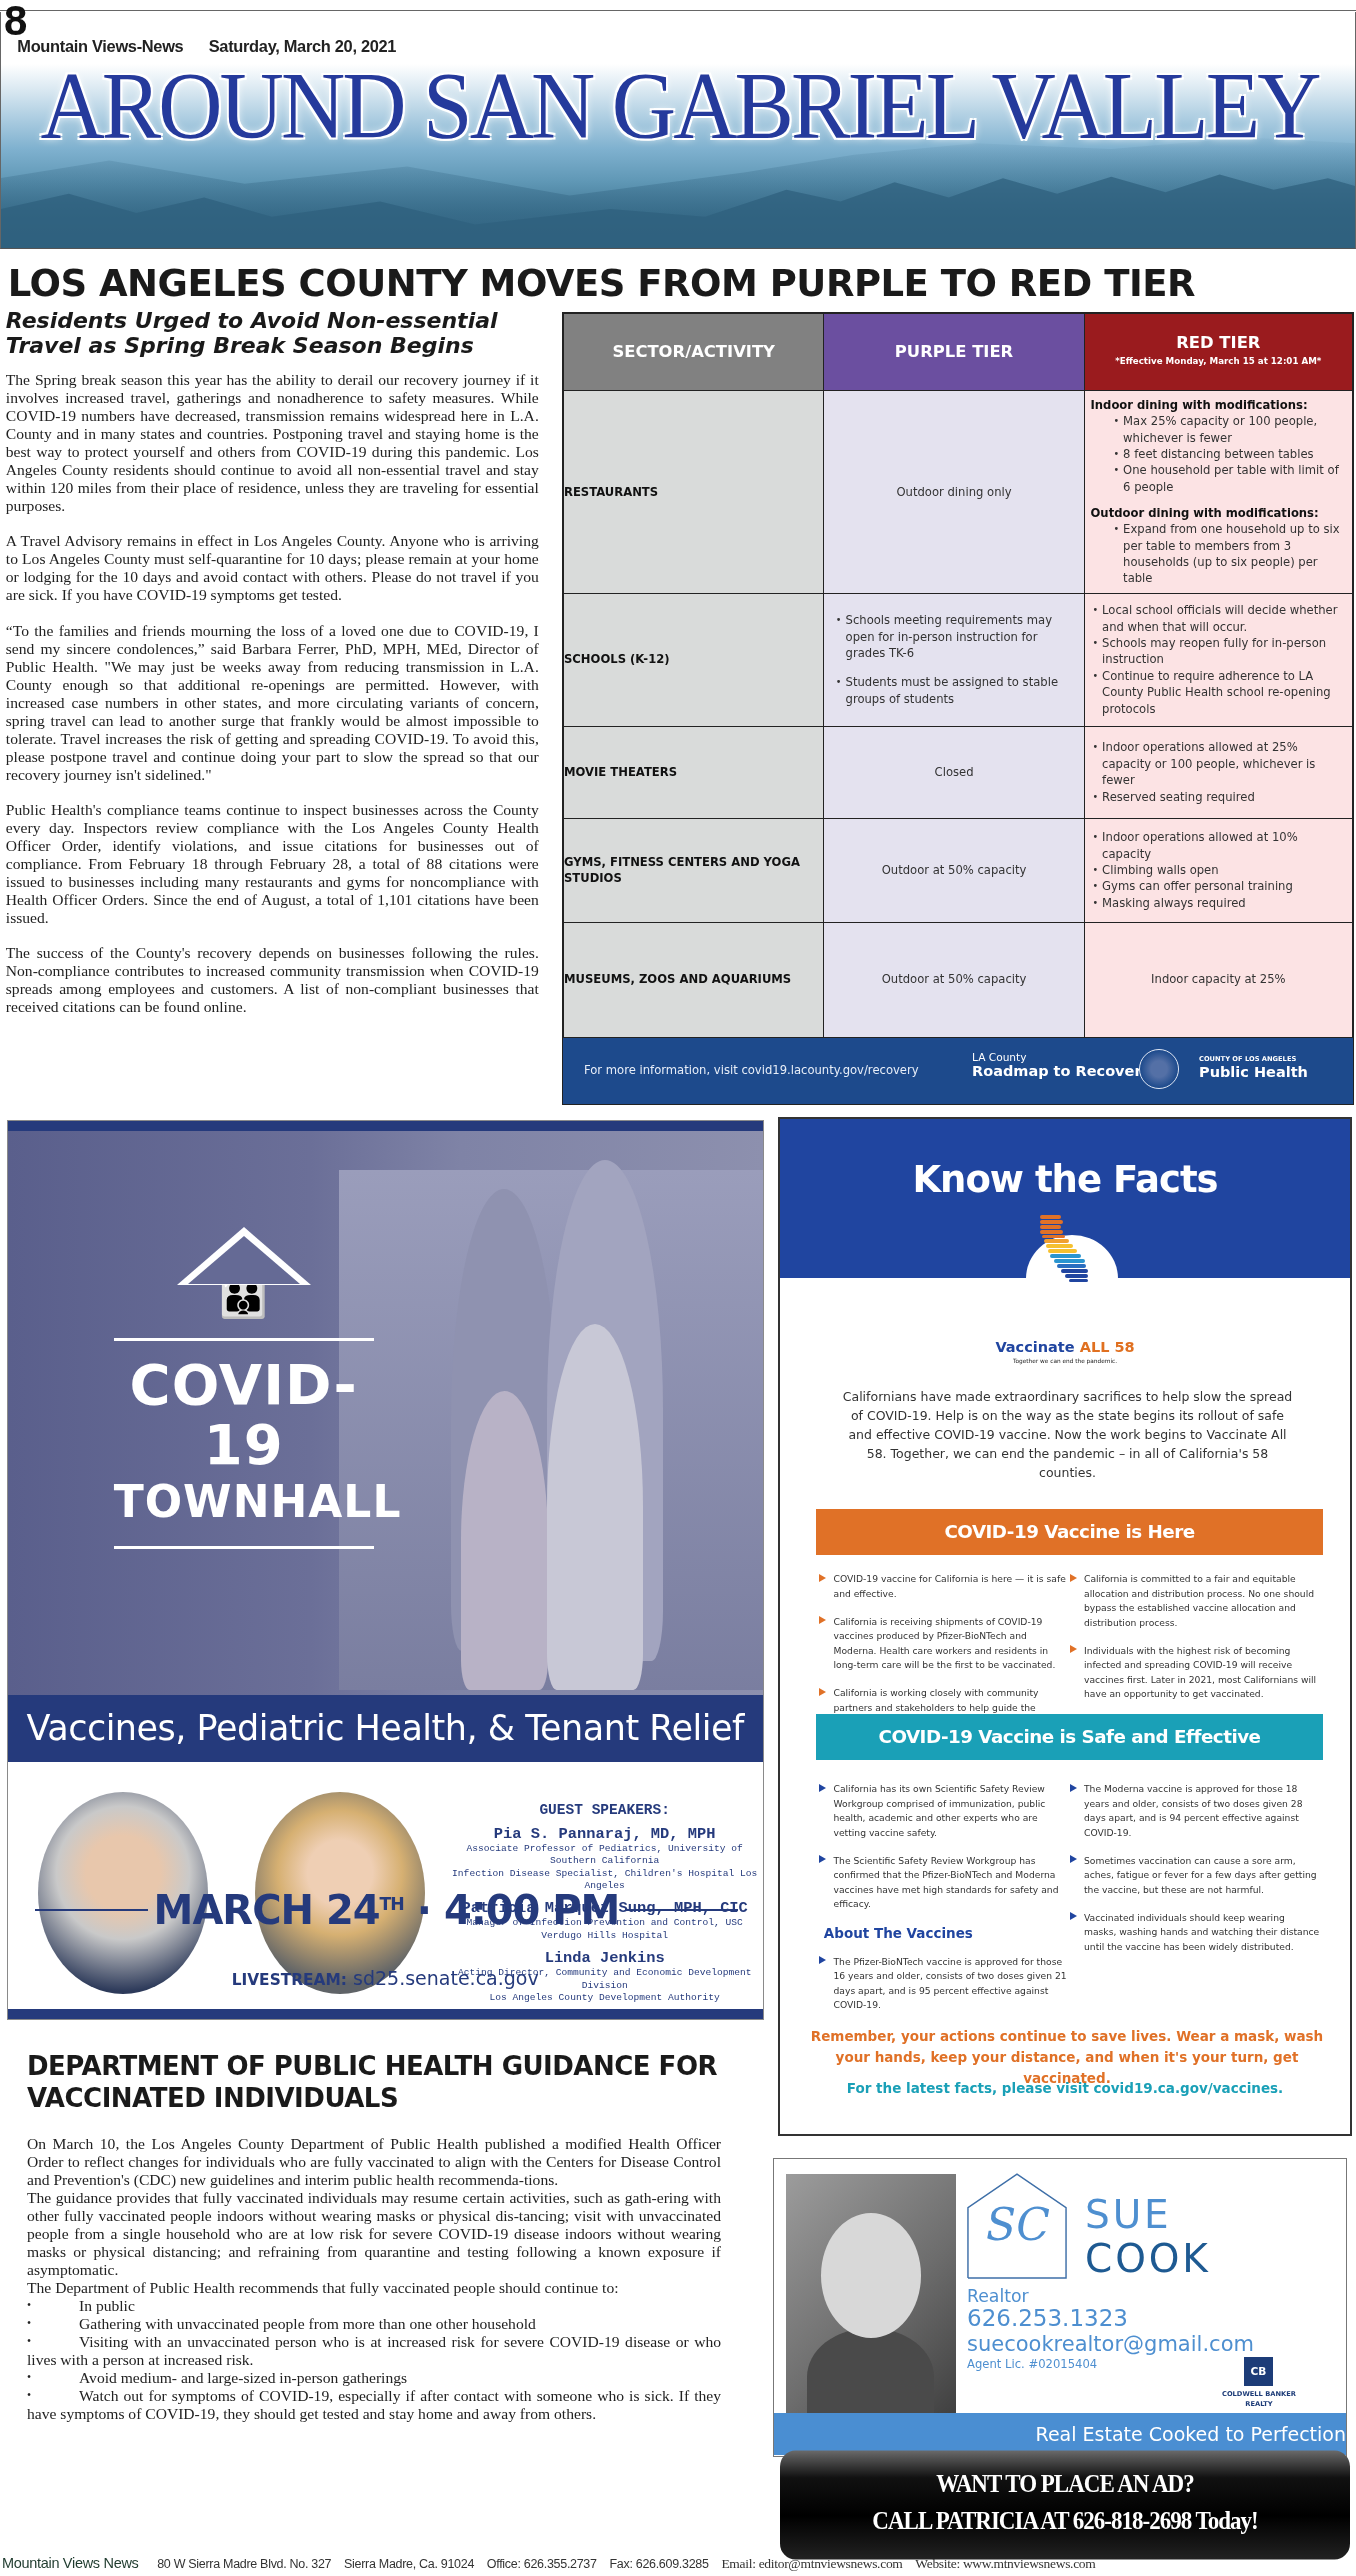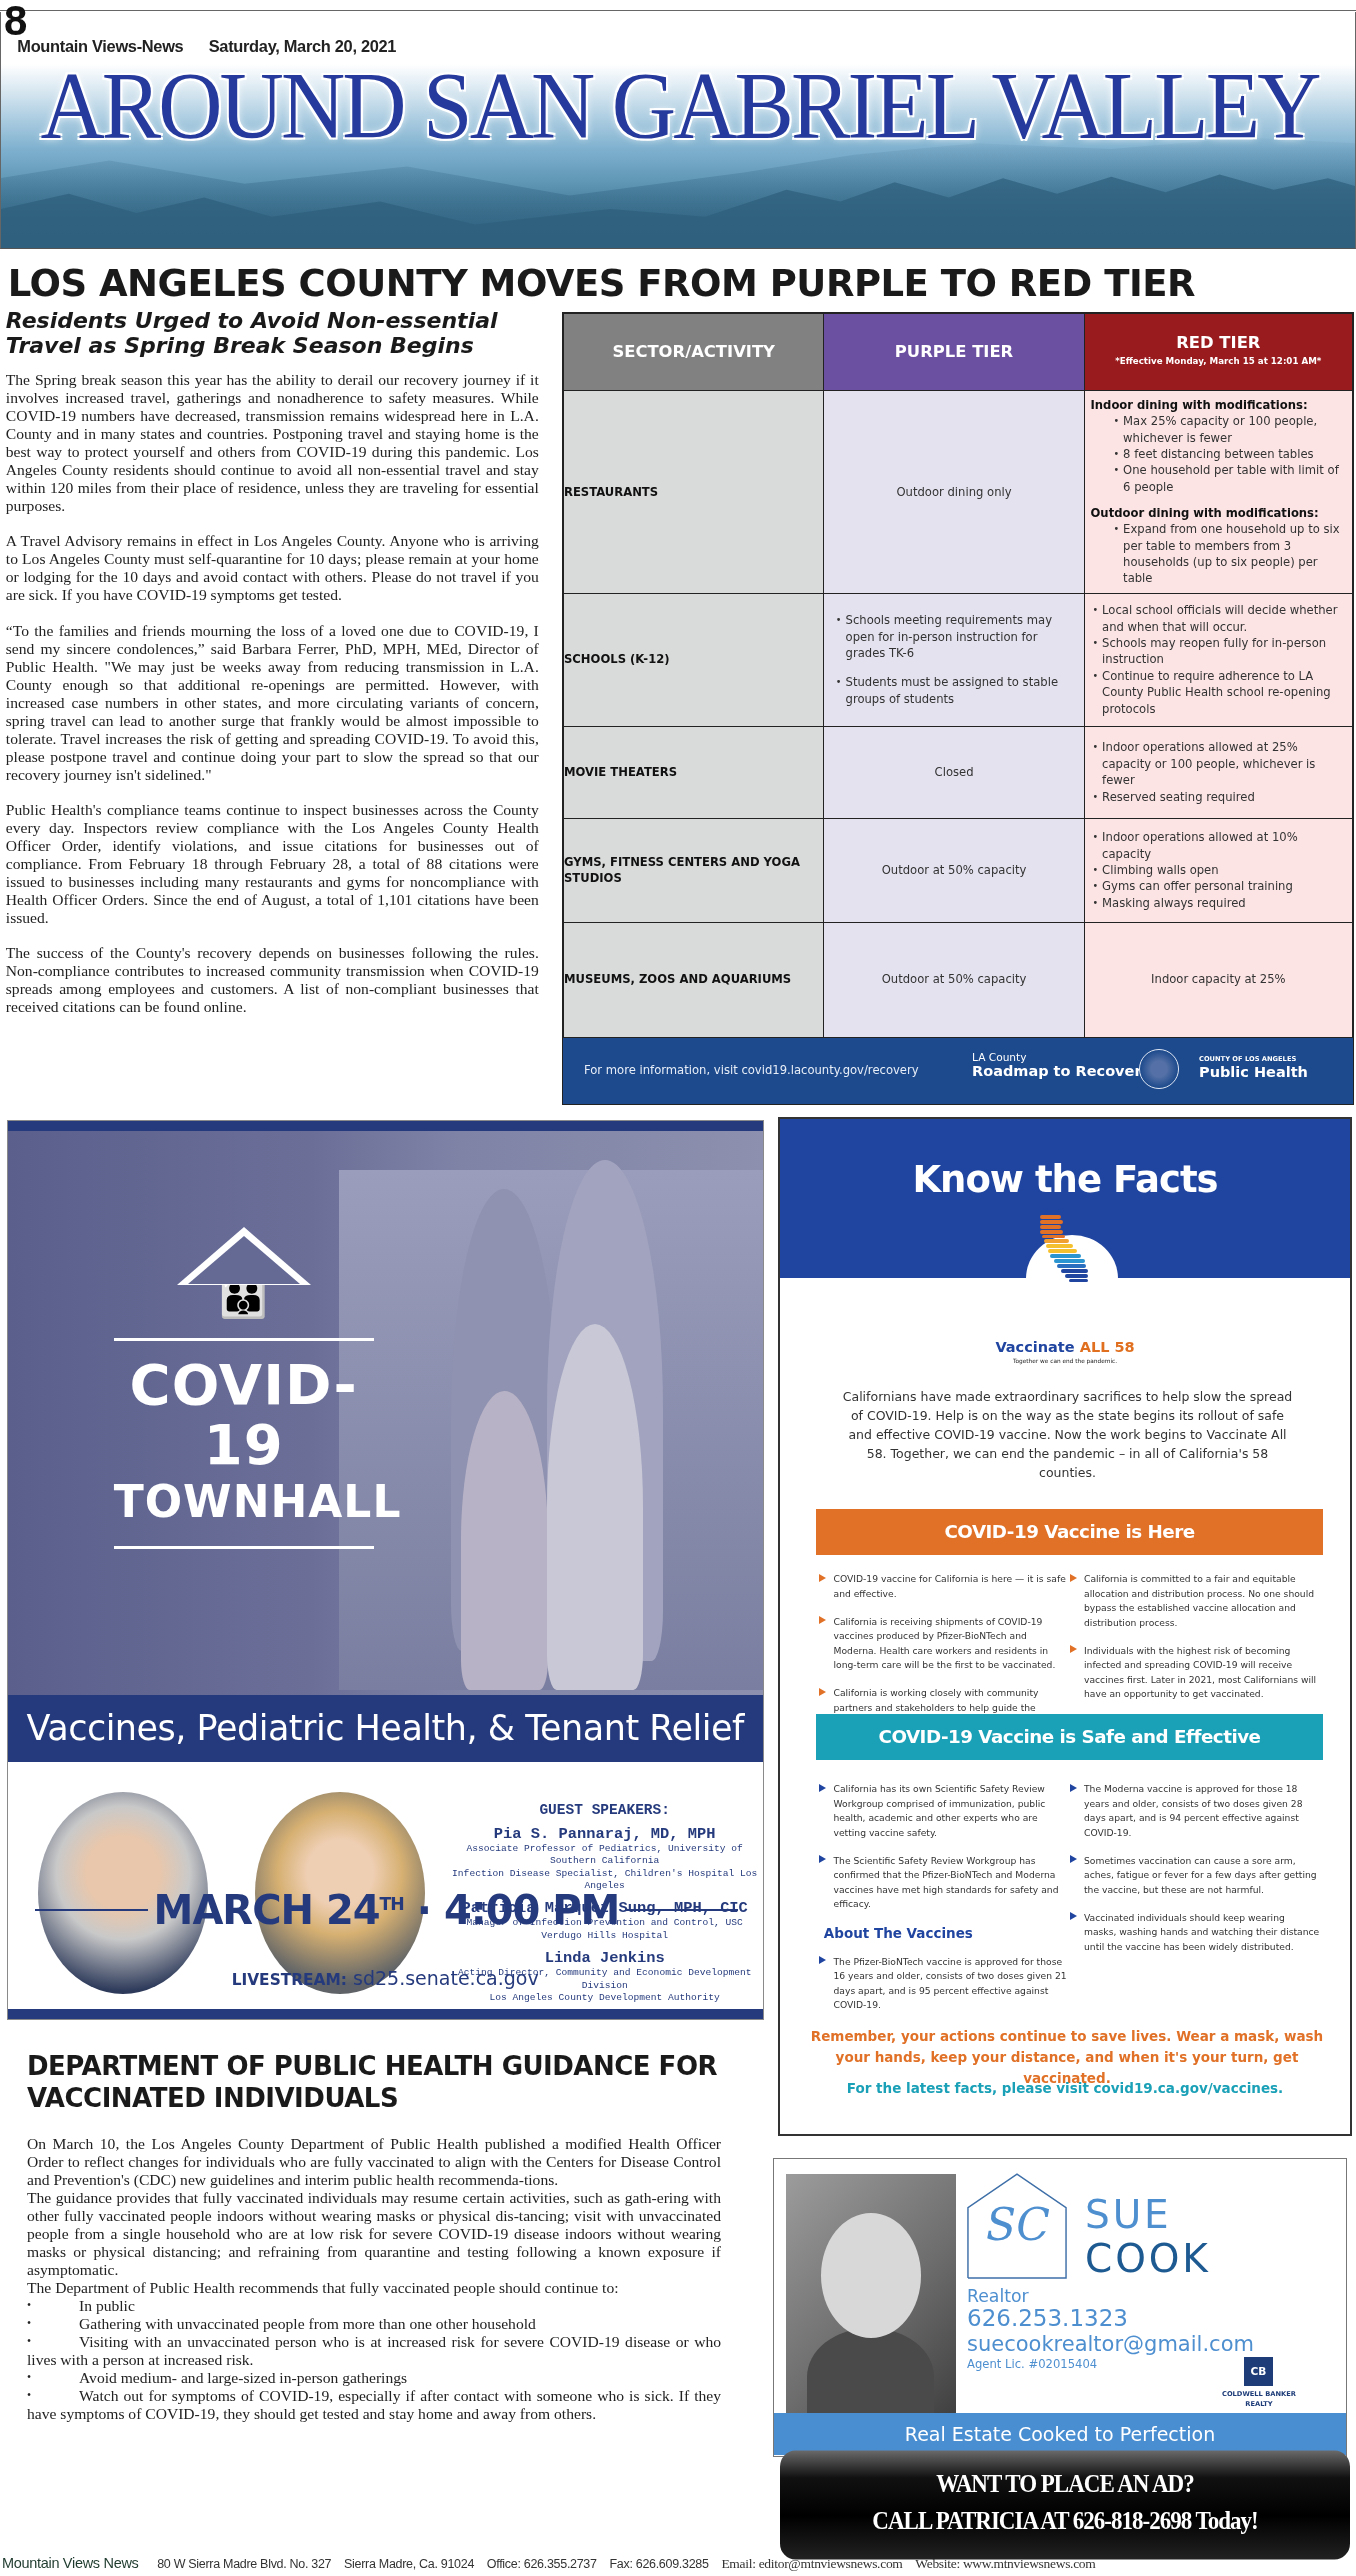--- a/index.html
+++ b/index.html
@@ -96,21 +96,21 @@
 .sc-house-outline{position:absolute;left:193px;top:13.5px;width:100px;height:106px}
 .sc-mono{position:absolute;left:212px;top:40px;font-family:"DejaVu Serif",serif;font-style:italic;font-size:44px;color:#4e8fd0}
 .sc-first{position:absolute;left:311px;top:33px;font-size:39px;letter-spacing:2.9px;color:#4e8fd0}
 .sc-last{position:absolute;left:311px;top:77px;font-size:39px;letter-spacing:2.9px;color:#1e5a92}
 .sc-role{position:absolute;left:193px;top:127px;font-size:17.3px;color:#4e8fd0}
 .sc-phone{position:absolute;left:193px;top:146px;font-size:23px;color:#4e8fd0}
 .sc-email{position:absolute;left:193px;top:173px;font-size:21px;color:#4e8fd0}
 .sc-lic{position:absolute;left:193px;top:198px;font-size:11.6px;color:#4e8fd0}
 .sc-cb{position:absolute;left:470px;top:198px;width:29px;height:29px;background:#1d3c78;color:#fff;font-size:10.6px;text-align:center;line-height:29px;font-weight:bold}
 .sc-cbt{position:absolute;left:434px;top:231px;width:102px;text-align:center;font-size:6.7px;font-weight:bold;color:#1d3c78;line-height:9.6px}
-.sc-bar{position:absolute;left:0;top:254px;width:100%;height:42px;background:#4a8ed2;color:#fff;text-align:center;font-size:19px;line-height:42px}
+.sc-bar{position:absolute;left:0;top:254px;width:100%;height:42px;background:#4a8ed2;color:#fff;text-align:right;font-size:19px;line-height:42px}
 
 .ad{left:780px;top:2453px;width:570px;height:104px;border-radius:15.4px;background:linear-gradient(180deg,#6a6a6a 0%,#111 25%,#000 60%,#222 100%);color:#fff;text-align:center;font-family:"Liberation Serif",serif;font-weight:bold;font-size:23px;line-height:35px;padding-top:15.4px;letter-spacing:-1px;transform:scaleY(1.05)}
 
 .foot{left:1.9px;top:2555px;width:1353px;font-family:"Liberation Sans",sans-serif;font-size:12.5px;color:#333;white-space:nowrap;letter-spacing:-0.3px}
 .foot .pub{font-size:14.5px;color:#1f3b2e;margin-right:15.4px}
 .foot .ser{font-family:"Liberation Serif",serif;font-size:13.5px}
 .foot span{margin-right:9.6px}
 </style>
 </head>
 <body>

